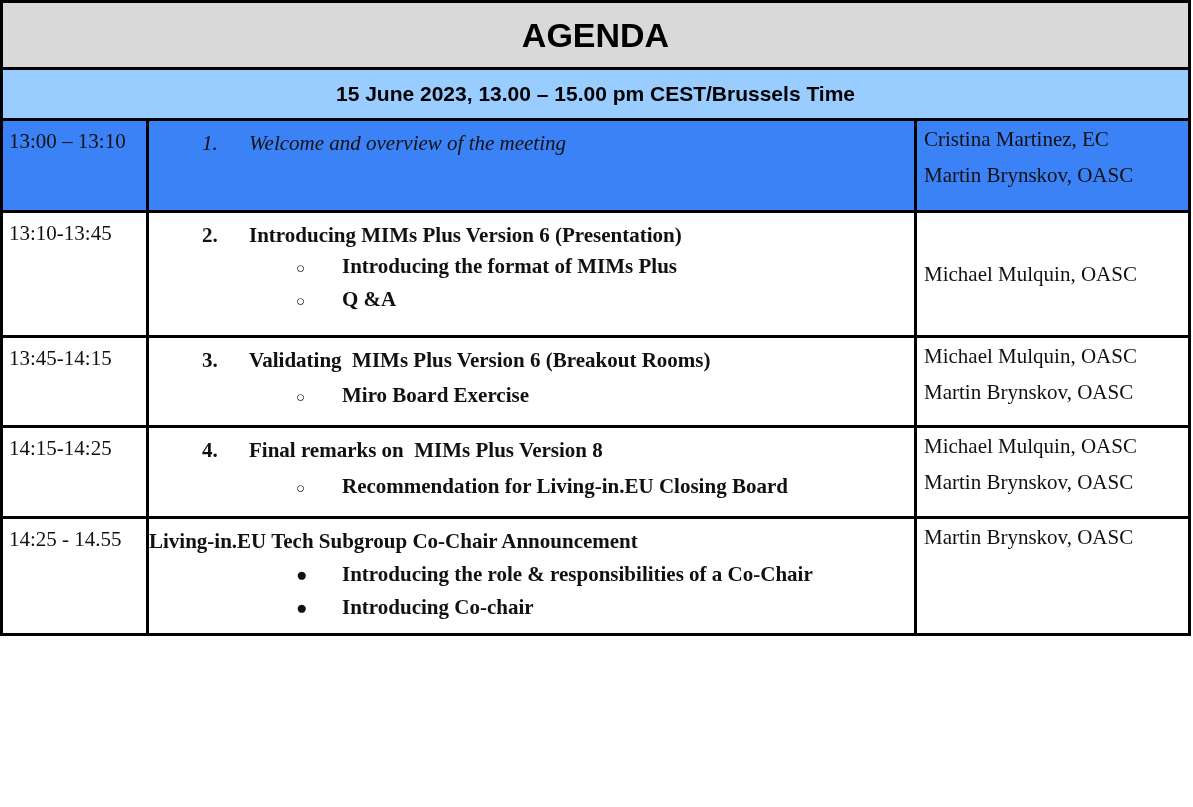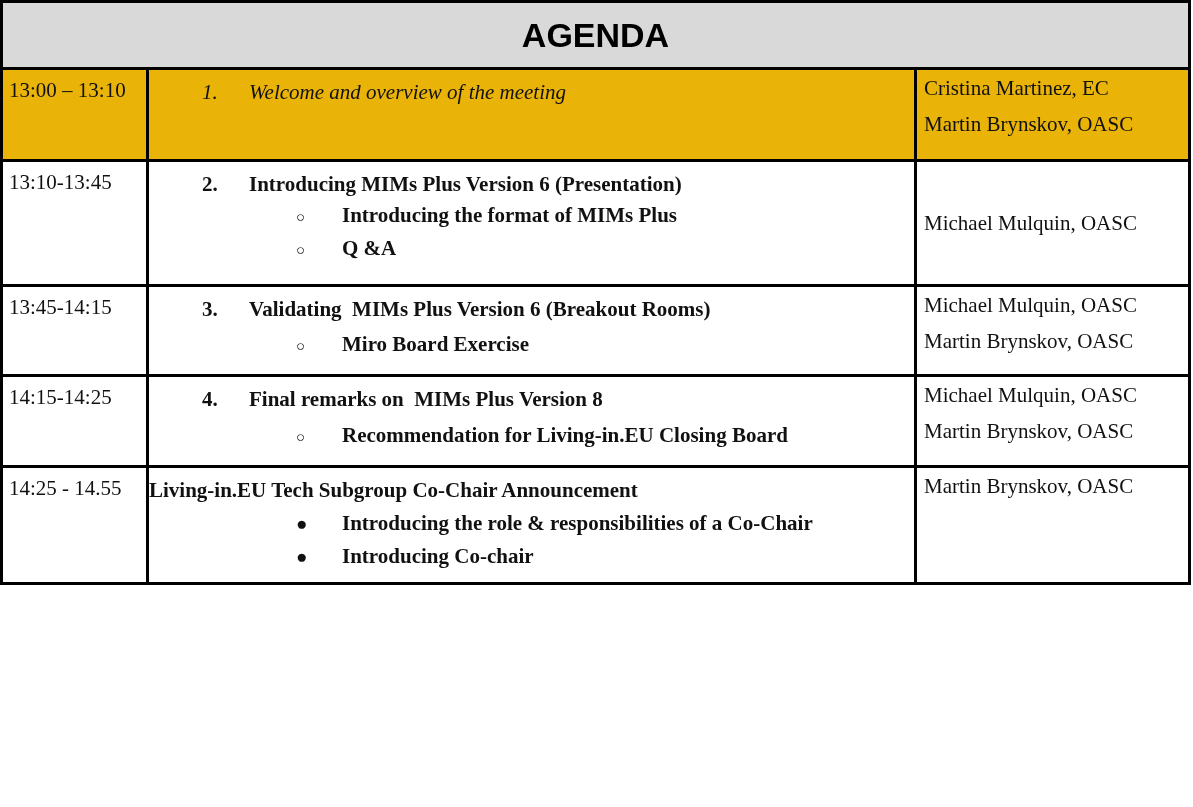--- a/index.html
+++ b/index.html
@@ -44,34 +44,37 @@
   .line { display: flex; align-items: baseline; line-height: 32px; }
   .num { width: 47px; margin-left: 53px; font-weight: bold; }
   .italic .num { font-weight: normal; font-style: italic; }
   .italic .txt { font-style: italic; font-weight: normal; }
   .bold { font-weight: bold; }
   .sub { display: flex; align-items: baseline; line-height: 31px; }
   .sub .bullet { width: 46px; margin-left: 147px; font-size: 15px; }
   .sub .bullet.filled { font-size: 19px; }
   .sub .txt { font-weight: bold; }
   .plain { font-weight: bold; line-height: 32px; }
-  .grey { background: #eab308; }
+  .grey { background: #3b82f6; }
 </style>
 </head>
 <body>
 
 <table class="agenda">
   <colgroup>
     <col class="col-time">
       <col>
       <col class="col-resp">
   </colgroup>
   <tbody>
       <tr>
     <td colspan="3" class="title-cell">AGENDA</td>
+  </tr>
+  <tr>
+    <td colspan="3" class="date-cell">15 June 2023, 13.00 – 15.00 pm CEST/Brussels Time</td>
   </tr>
 
   <tr class="grey" style="height:92px">
     <td class="serif time">13:00 – 13:10</td>
     <td class="serif item italic">
       <div class="line">
         <span class="num">1.</span>
         <span class="txt">Welcome and overview of the meeting</span>
       </div>
     </td>

